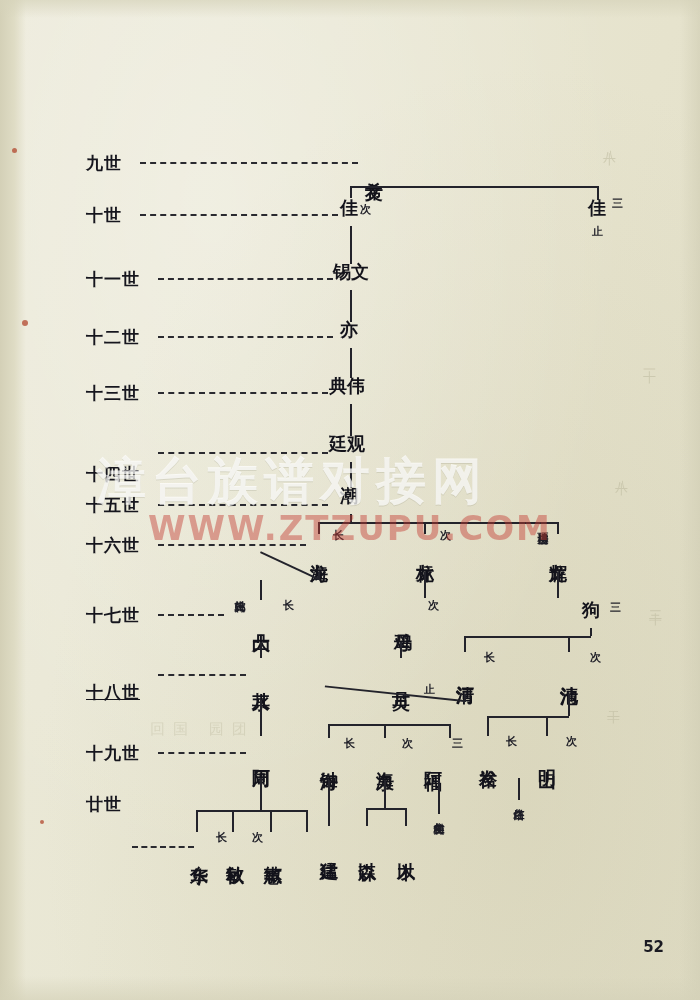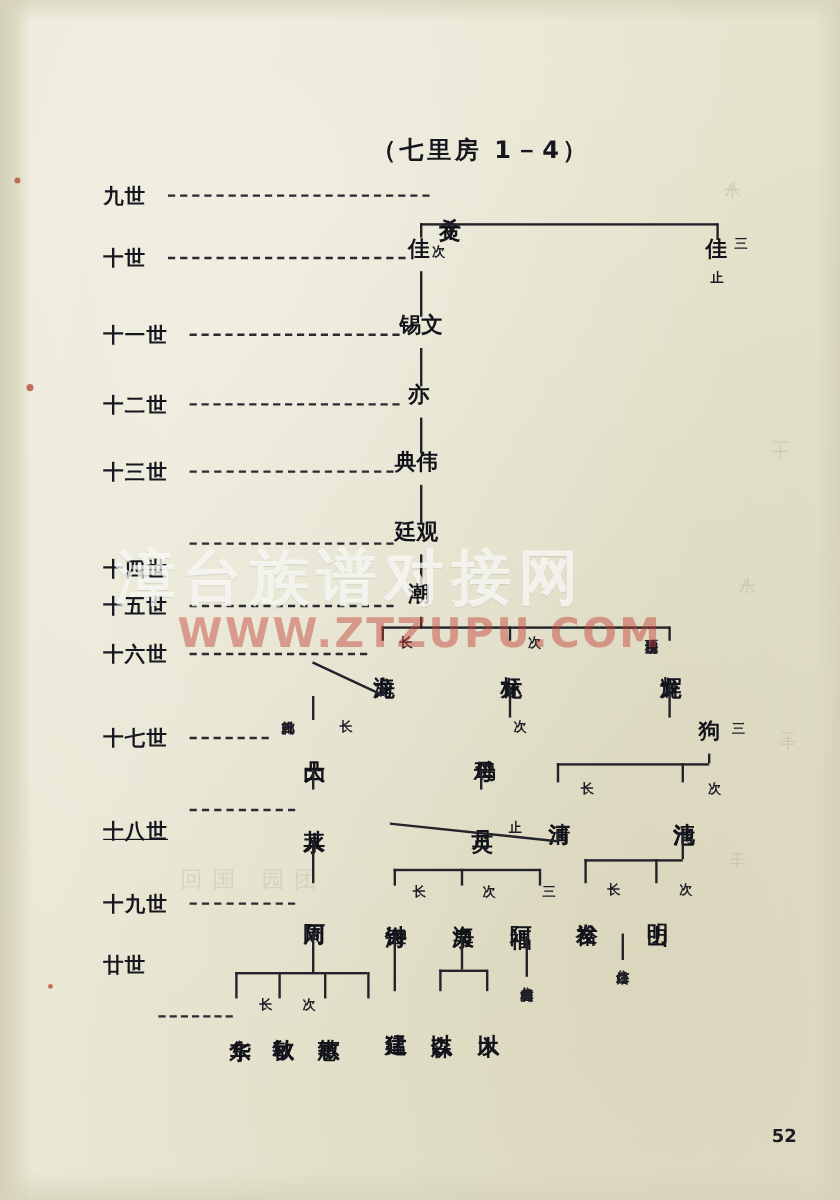--- a/index.html
+++ b/index.html
@@ -106,29 +106,28 @@
 <div id="edge-left"></div>
 <div id="edge-right"></div>
 <div id="edge-top"></div>
 <div id="edge-bottom"></div>
 
 <div class="ghost" style="left:600px;top:140px;">八十</div>
 <div class="ghost" style="left:640px;top:360px;">十一</div>
 <div class="ghost" style="left:612px;top:470px;">八十</div>
 <div class="ghost" style="left:646px;top:600px;">三十</div>
 <div class="ghost" style="left:604px;top:700px;">十二</div>
-<div class="ghost" style="left:150px;top:720px;writing-mode:horizontal-tb;font-size:19px;letter-spacing:8px;opacity:.35;">回国 园团</div>
+<div class="ghost" style="left:150px;top:720px;writing-mode:horizontal-tb;font-size:15px;letter-spacing:8px;opacity:.35;">回国 园团</div>
 
 <div class="speck" style="left:12px;top:148px;width:5px;height:5px;"></div>
 <div class="speck" style="left:22px;top:320px;width:6px;height:6px;"></div>
 <div class="speck" style="left:40px;top:820px;width:4px;height:4px;"></div>
 
 <div id="sheet">
 
-  <div class="title">（七里房  1－4）</div>
 
   <div class="gen" style="left:86px;top:152px;">九世</div>
   <div class="dashes" style="left:140px;top:162px;width:218px;"></div>
 
   <div class="gen" style="left:86px;top:204px;">十世</div>
   <div class="dashes" style="left:140px;top:214px;width:198px;"></div>
 
   <div class="gen" style="left:86px;top:268px;">十一世</div>
   <div class="dashes" style="left:158px;top:278px;width:175px;"></div>
 

